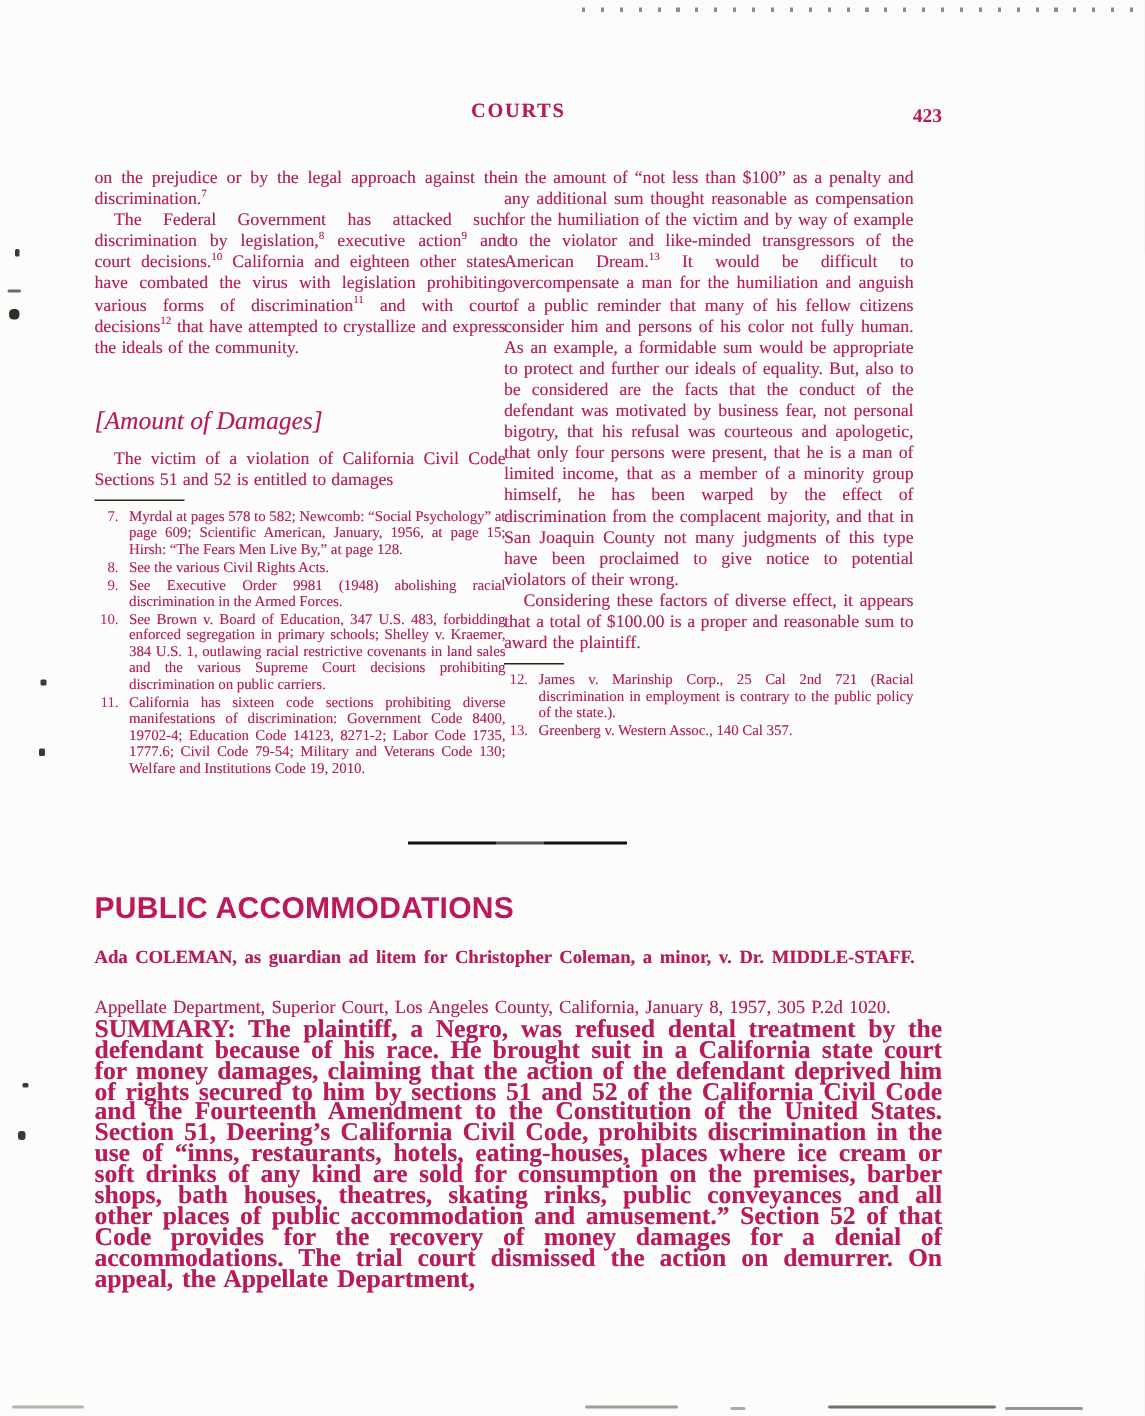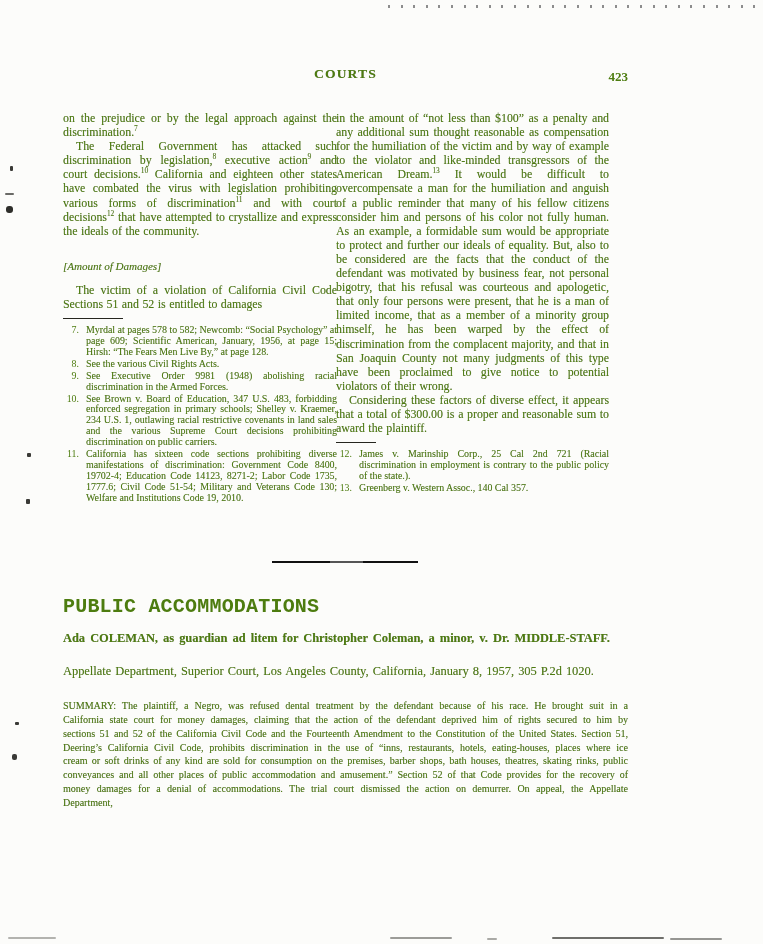--- a/index.html
+++ b/index.html
@@ -7,21 +7,21 @@
     width:763px;height:944px;
     background:#e9e9e7;
     font-family:"Liberation Serif", serif;
     -webkit-text-size-adjust:none;
   }
   .page{
     position:relative;
     width:763px;height:944px;
     background:#fcfcfa;
     overflow:hidden;
-    color:#4d7c0f;
+    color:#be185d;
   }
   
   .dotline{
     position:absolute;top:5px;left:388px;width:375px;height:3px;
     background:repeating-linear-gradient(90deg,#8d8d8d 0 2px,transparent 2px 12.6px);
   }
   .speck{position:absolute;background:#3a3a36;border-radius:1px;}
   .botline{position:absolute;height:2px;border-radius:1px;}
   
   .running-head{
@@ -41,58 +41,58 @@
   .col-left{left:63px;width:274px;}
   .col-right{left:336px;width:273px;}
   .para{
     margin:0;text-align:justify;
     text-shadow:0.2px 0.2px 0 rgba(0,0,0,0.3);
     word-spacing:0.6px;
   }
   .para.indent{text-indent:13px;}
   sup{font-size:0.62em;line-height:0;vertical-align:super;}
   .sect-head{
-    margin:21px 0 10px 0;
-    font-style:italic;font-size:11px;
+    margin:36px 0 10px 0;
+    font-style:italic;font-size:17px;
     text-shadow:0.2px 0.2px 0 rgba(0,0,0,0.3);
   }
   .fn-rule{height:1px;background:#26261f;margin:7px 0 6px 0;}
   .fn-rule.left-rule{width:60px;}
   .fn-rule.right-rule{width:40px;}
   .footnotes{font-size:9.9px;line-height:10.9px;}
   .fn{display:flex;margin:0 0 1px 0;}
   .fn-num{flex:none;width:16px;text-align:right;margin-right:7px;font-weight:normal;}
   .fn-text{flex:1;text-align:justify;text-shadow:0.15px 0.15px 0 rgba(0,0,0,0.3);}
   
   .divider{
     position:absolute;top:561px;left:272px;width:146px;height:2px;
     background:linear-gradient(90deg,#111 0 40%, #555 40% 62%, #111 62% 100%);
   }
   
   .case-section{position:absolute;top:596px;left:63px;width:565px;}
   .case-h1{
-    margin:0;font-family:Liberation Mono, monospace;
+    margin:0;font-family:Liberation Sans, sans-serif;
     font-size:20px;font-weight:bold;letter-spacing:0.2px;line-height:21px;
   }
   .case-h2{
     margin:2px 0 0 0;font-family:"Liberation Sans",sans-serif;
     font-size:15.5px;font-weight:bold;letter-spacing:0.2px;line-height:18px;
   }
   .case-title{
     margin:14px 0 18px 0;font-weight:bold;font-size:12.4px;line-height:14.9px;
     text-align:justify;word-spacing:2px;
     text-shadow:0.2px 0.2px 0 rgba(0,0,0,0.35);
   }
   .court-line{
     margin:10px 0 0 0;font-size:12.4px;line-height:14.9px;
     text-align:justify;word-spacing:1px;
     text-shadow:0.15px 0.15px 0 rgba(0,0,0,0.3);
   }
   .summary{
-    margin:20px 0 0 0;font-weight:normal;font-size:10px;line-height:13.9px;
+    margin:0 0 0 0;font-weight:bold;font-size:17px;line-height:13.9px;
     text-align:justify;word-spacing:1.6px;
     text-shadow:0.2px 0.2px 0 rgba(0,0,0,0.35);
   }
 </style>
 </head>
 <body>
 
 <div class="page">
 
   <div class="dotline"></div>
@@ -130,33 +130,33 @@
         <div class="fn">
         <span class="fn-num">8.</span>
         <span class="fn-text">See the various Civil Rights Acts.</span>
       </div>
         <div class="fn">
         <span class="fn-num">9.</span>
         <span class="fn-text">See Executive Order 9981 (1948) abolishing racial discrimination in the Armed Forces.</span>
       </div>
         <div class="fn">
         <span class="fn-num">10.</span>
-        <span class="fn-text">See Brown v. Board of Education, 347 U.S. 483, forbidding enforced segregation in primary schools; Shelley v. Kraemer, 234 U.S. 1, outlawing racial restrictive covenants in land sales and the various Supreme Court decisions prohibiting discrimination on public carriers.</span>
+        <span class="fn-text">See Brown v. Board of Education, 347 U.S. 483, forbidding enforced segregation in primary schools; Shelley v. Kraemer, 384 U.S. 1, outlawing racial restrictive covenants in land sales and the various Supreme Court decisions prohibiting discrimination on public carriers.</span>
       </div>
         <div class="fn">
         <span class="fn-num">11.</span>
-        <span class="fn-text">California has sixteen code sections prohibiting diverse manifestations of discrimination: Government Code 8400, 19702-4; Education Code 14123, 8271-2; Labor Code 1735, 1777.6; Civil Code 51-54; Military and Veterans Code 130; Welfare and Institutions Code 19, 2010.</span>
+        <span class="fn-text">California has sixteen code sections prohibiting diverse manifestations of discrimination: Government Code 8400, 19702-4; Education Code 14123, 8271-2; Labor Code 1735, 1777.6; Civil Code 79-54; Military and Veterans Code 130; Welfare and Institutions Code 19, 2010.</span>
       </div>
       </div>
   </div>
 
   <div class="col col-right">
     <div>
         <p class="para">in the amount of “not less than $100” as a penalty and any additional sum thought reasonable as compensation for the humiliation of the victim and by way of example to the violator and like-minded transgressors of the American Dream.<sup>13</sup> It would be difficult to overcompensate a man for the humiliation and anguish of a public reminder that many of his fellow citizens consider him and persons of his color not fully human. As an example, a formidable sum would be appropriate to protect and further our ideals of equality. But, also to be considered are the facts that the conduct of the defendant was motivated by business fear, not personal bigotry, that his refusal was courteous and apologetic, that only four persons were present, that he is a man of limited income, that as a member of a minority group himself, he has been warped by the effect of discrimination from the complacent majority, and that in San Joaquin County not many judgments of this type have been proclaimed to give notice to potential violators of their wrong.</p>
-        <p class="para indent">Considering these factors of diverse effect, it appears that a total of $300.00 is a proper and reasonable sum to award the plaintiff.</p>
+        <p class="para indent">Considering these factors of diverse effect, it appears that a total of $100.00 is a proper and reasonable sum to award the plaintiff.</p>
       </div>
     <div class="fn-rule right-rule"></div>
     <div class="footnotes">
         <div class="fn">
         <span class="fn-num">12.</span>
         <span class="fn-text">James v. Marinship Corp., 25 Cal 2nd 721 (Racial discrimination in employment is contrary to the public policy of the state.).</span>
       </div>
         <div class="fn">
         <span class="fn-num">13.</span>
         <span class="fn-text">Greenberg v. Western Assoc., 140 Cal 357.</span>

